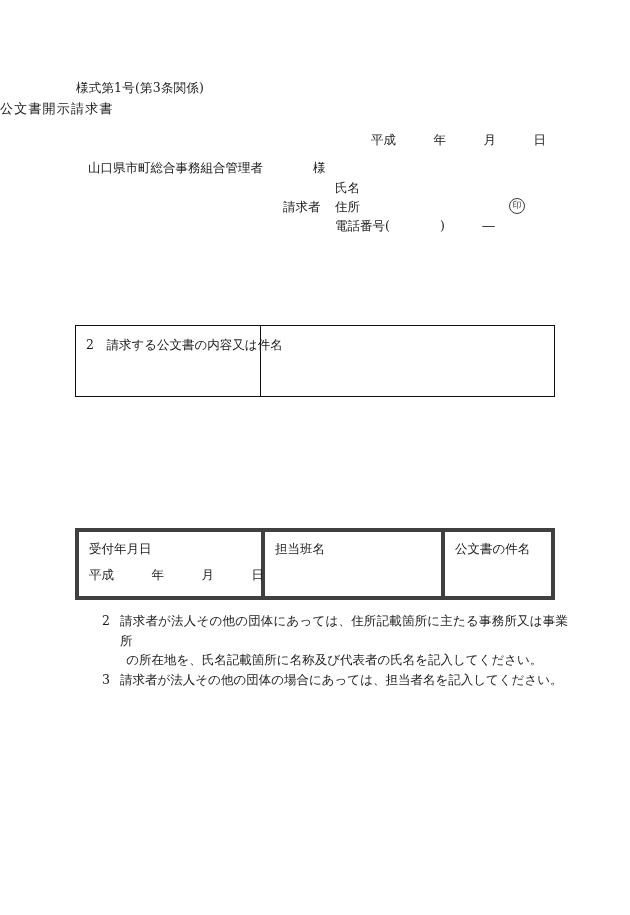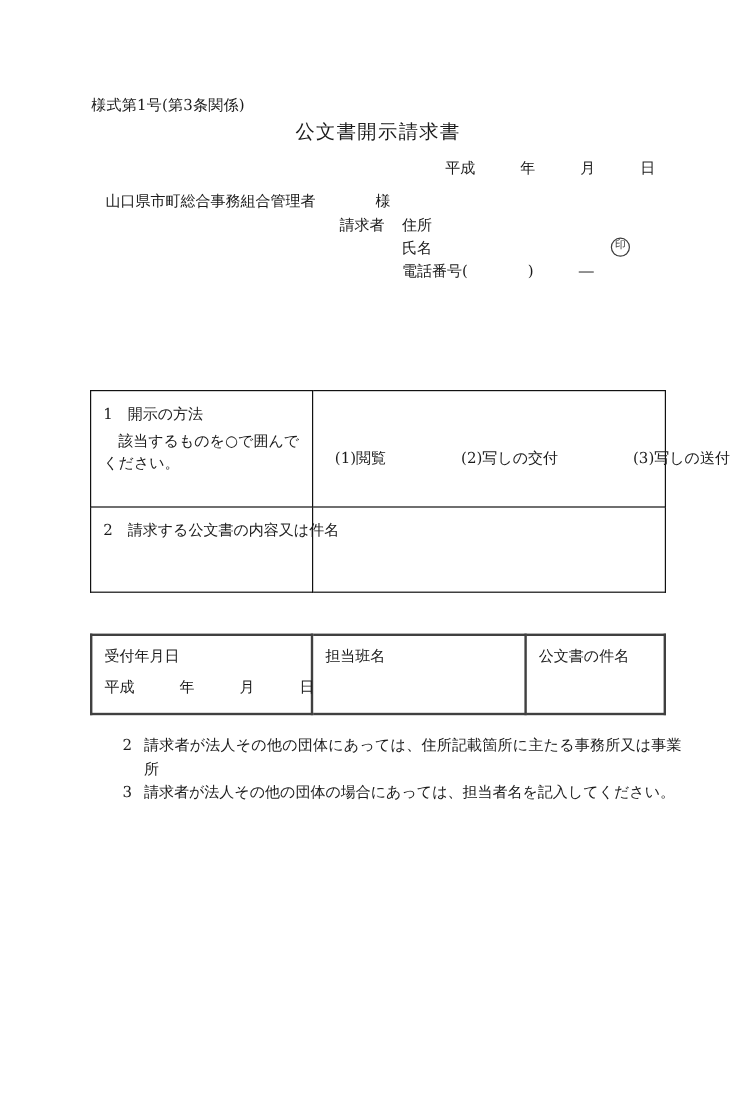--- a/index.html
+++ b/index.html
@@ -30,22 +30,22 @@
     top: 80px;
     font-size: 12.5px;
     letter-spacing: 0.2px;
     white-space: nowrap;
   }
   .doc-title {
     position: absolute;
     left: 0;
     right: 0;
     top: 100px;
-    text-align: center;
-    font-size: 16px;
+    text-align: left;
+    font-size: 13px;
     letter-spacing: 1.2px;
   }
   .date-line {
     position: absolute;
     left: 0;
     top: 132px;
     width: 546px;
     text-align: right;
     font-size: 12.5px;
     white-space: pre;
@@ -159,21 +159,21 @@
   .foot-table {
     position: absolute;
     left: 75px;
     top: 528px;
     width: 480px;
     border-collapse: collapse;
     table-layout: fixed;
     font-size: 12.5px;
   }
   .foot-table td {
-    border: 2px solid #404040;
+    border: 4px solid #404040;
     vertical-align: top;
     padding: 7px 8px 7px 10px;
     height: 50px;
     line-height: 20px;
   }
   .foot-table td.c1 { width: 164px; }
   .foot-table td.c2 { width: 158px; }
   .foot-date {
     display: block;
     margin-top: 6px;
@@ -218,51 +218,42 @@
   <div class="form-code">様式第1号(第3条関係)</div>
 
   <div class="doc-title">公文書開示請求書</div>
 
   <div class="date-line">平成　　　年　　　月　　　日</div>
 
   <div class="addressee">山口県市町総合事務組合管理者　　　　様</div>
 
   <div class="requester">
     <div class="requester-row">
+      <span class="req-label"></span>
+      <span class="req-field">氏名</span>
+    </div>
+    <div class="requester-row">
       <span class="req-label">請求者</span>
       <span class="req-field">住所</span>
-    </div>
-    <div class="requester-row">
-      <span class="req-label"></span>
-      <span class="req-field">氏名</span>
     </div>
     <div class="requester-row">
       <span class="req-label"></span>
       <span class="req-field">電話番号(　　　　)　　　―</span>
     </div>
   </div>
 
   <div class="seal">
     <span class="seal-circle">印</span>
   </div>
 
   <div class="body-text">
   </div>
 
   <table class="main-table">
     <tbody>
-      <tr class="r1">
-        <td class="label-cell">
-          <span class="lbl-main"><span>1</span>　<span>開示の方法</span></span>
-          <span class="lbl-sub">該当するものを○で囲んでください。</span>
-        </td>
-        <td class="method-cell">
-          <span class="method-opts">(1)閲覧　　　　　(2)写しの交付　　　　　(3)写しの送付</span>
-        </td>
-      </tr>
       <tr class="r2">
         <td class="label-cell">
           <span class="lbl-main"><span>2</span>　<span>請求する公文書の内容又は件名</span></span>
         </td>
         <td></td>
       </tr>
     </tbody>
   </table>
 
   <table class="foot-table">
@@ -280,20 +271,21 @@
         </td>
       </tr>
     </tbody>
   </table>
 
   <div class="notes">
     <div class="note n2">
       <span class="num">2</span>
       <span class="txt">
         <span>請求者が法人その他の団体にあっては、住所記載箇所に主たる事務所又は事業所</span>
+        <span class="cont">の所在地を、氏名記載箇所に名称及び代表者の氏名を記入してください。</span>
       </span>
     </div>
     <div class="note n3">
       <span class="num">3</span>
       <span class="txt">請求者が法人その他の団体の場合にあっては、担当者名を記入してください。</span>
     </div>
   </div>
 
 </div>
 

